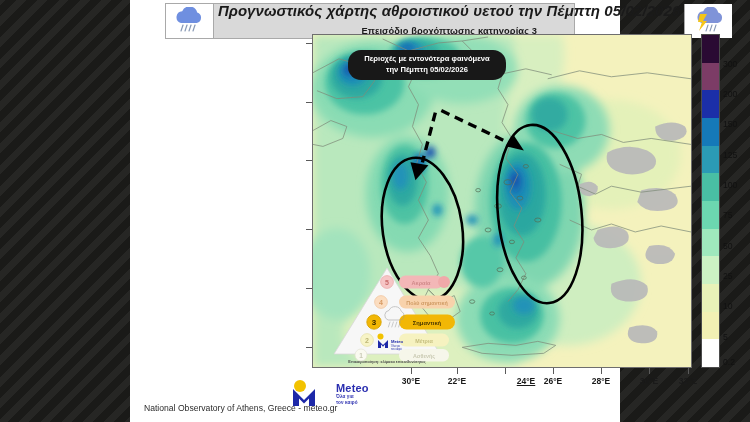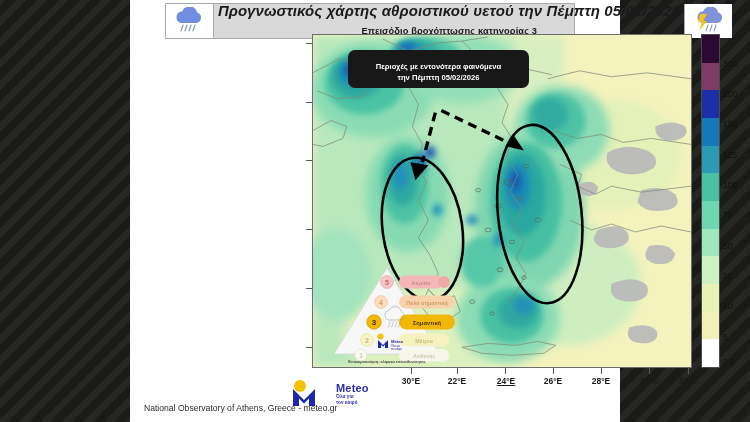--- a/index.html
+++ b/index.html
@@ -90,23 +90,23 @@
   .cb-seg { width: 100%; }
   .cb-label {
     position: absolute; left: 593px;
     font-size: 8.6px; color: #111; font-weight: normal;
     white-space: nowrap; transform: translateY(-50%);
   }
 
   
   #callout {
     position: absolute; left: 218px; top: 50px;
-    width: 181px; padding: 12px 6px 5px 6px;
+    width: 158px; padding: 4px 6px 5px 6px;
     background: #181818;
-    border-radius: 7px;
+    border-radius: 13px;
     text-align: center;
     z-index: 7;
   }
   #callout .c1, #callout .c2 {
     color: #ffffff; font-size: 7.6px; font-weight: bold;
     line-height: 10.5px; white-space: nowrap;
   }
 
   
   #triangle-inset {
@@ -331,21 +331,21 @@
   <div class="ytick-mark" style="left:176px;top:288px;"></div>
 
   <div class="ytick-mark" style="left:176px;top:347px;"></div>
 
   <div class="xtick" style="left:281px;">30°E</div>
   <div class="xtick-mark" style="left:281px;"></div>
 
   <div class="xtick" style="left:327px;">22°E</div>
   <div class="xtick-mark" style="left:327px;"></div>
 
-  <div class="xtick" style="left:376px;text-decoration:underline;">24°E</div>
+  <div class="xtick" style="left:396px;text-decoration:underline;">24°E</div>
   <div class="xtick-mark" style="left:375px;"></div>
 
   <div class="xtick" style="left:423px;">26°E</div>
   <div class="xtick-mark" style="left:423px;"></div>
 
   <div class="xtick" style="left:471px;text-align:center;">28°E</div>
   <div class="xtick-mark" style="left:471px;"></div>
 
   <div class="xtick" style="left:519px;">30°E</div>
   <div class="xtick-mark" style="left:519px;"></div>

